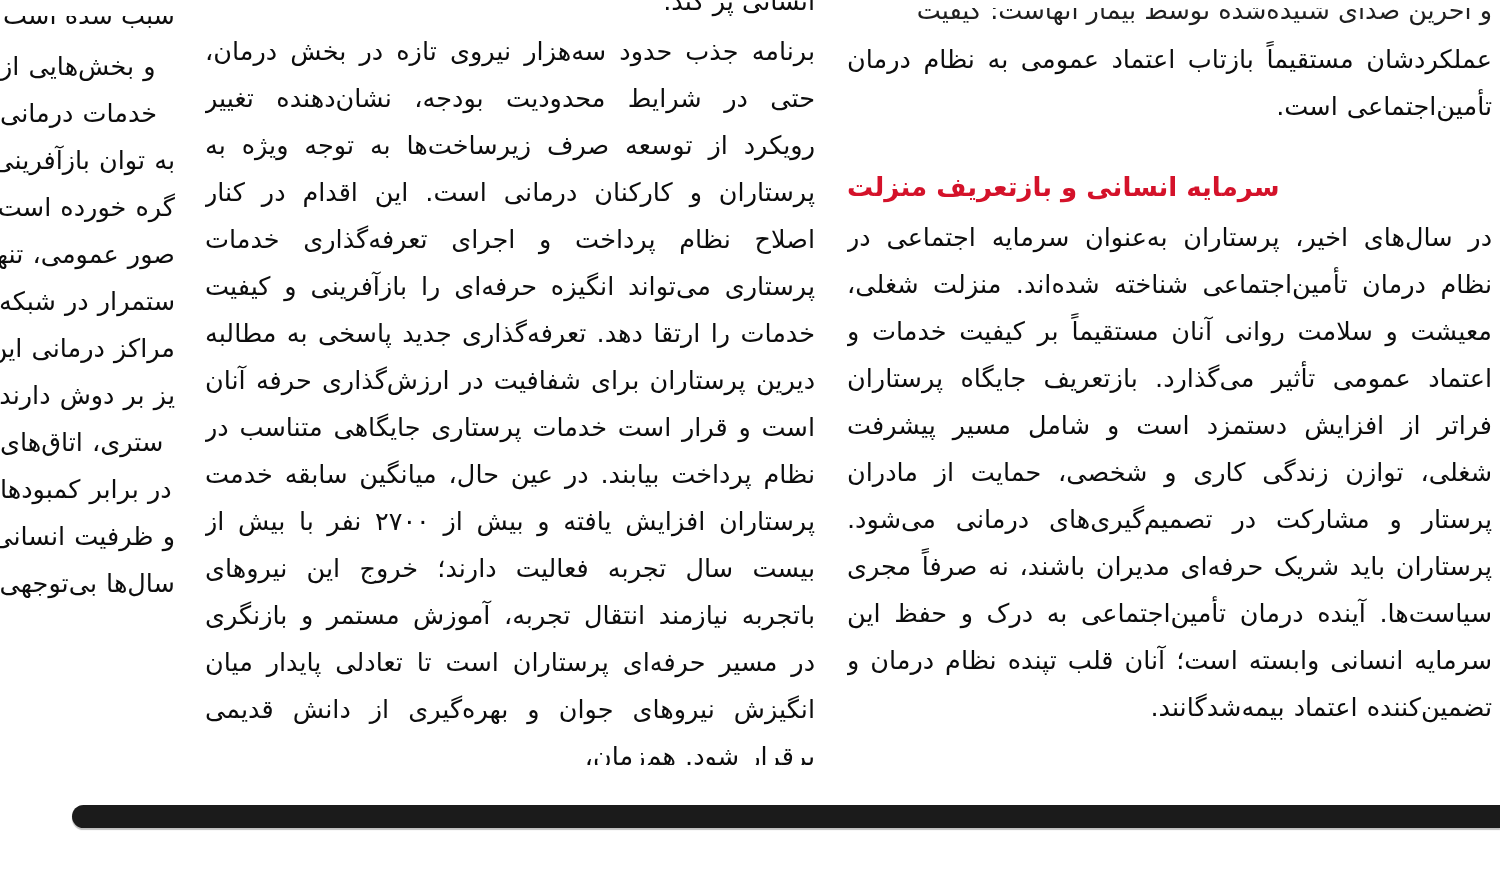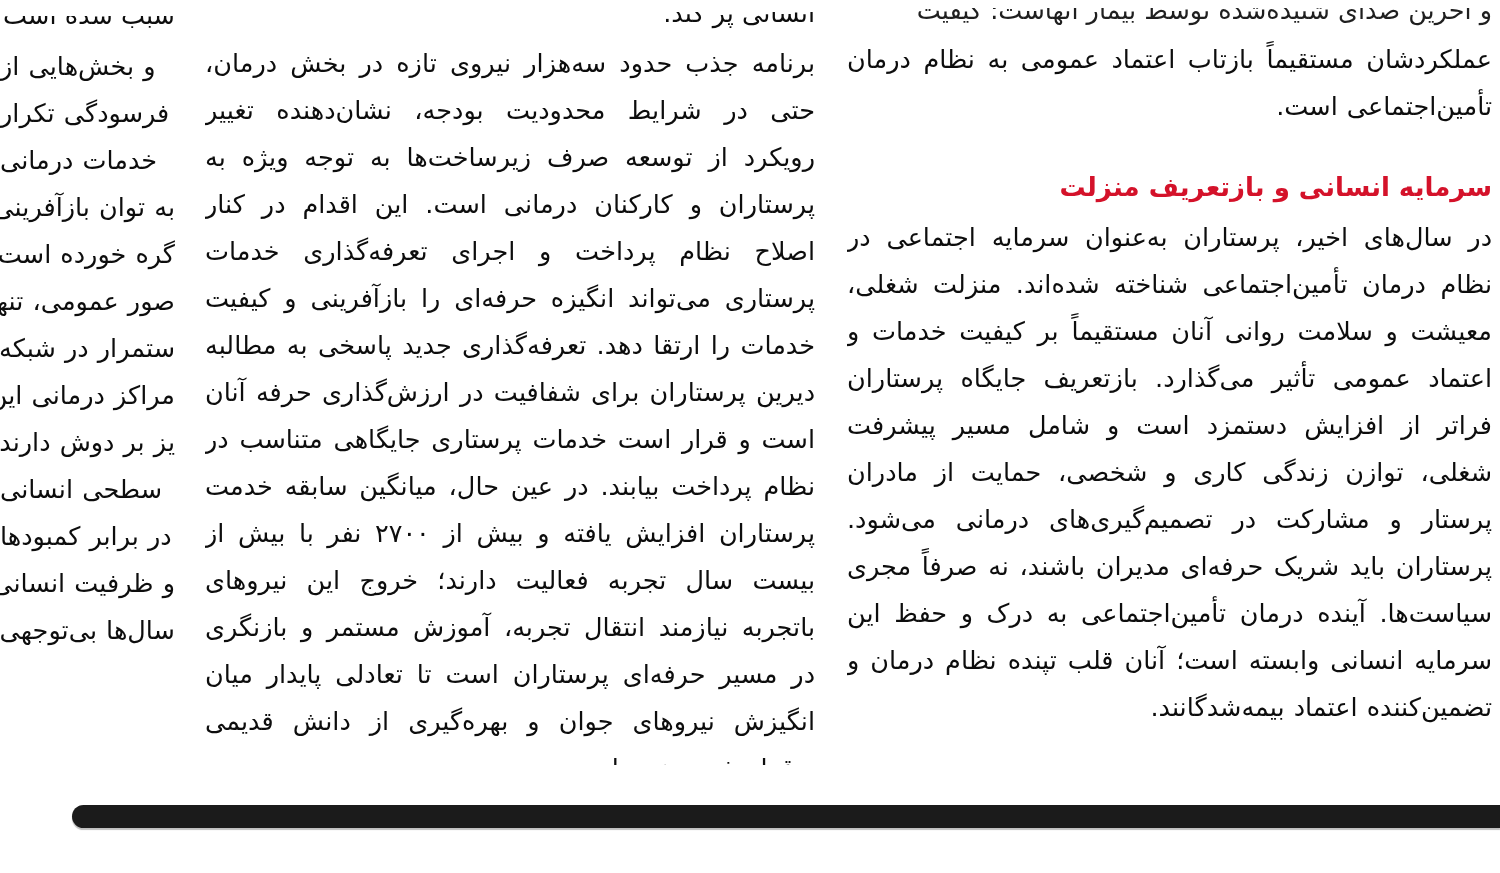--- a/index.html
+++ b/index.html
@@ -38,21 +38,21 @@
 
   
   .col-right {
     width: 175px;
     padding-top: 16px;
   }
   .col-mid {
     width: 610px;
     margin-left: 30px;
     margin-right: 32px;
-    padding-top: 12px;
+    padding-top: 0;
   }
   .col-left {
     width: 645px;
     padding-top: 8px;
   }
 
   
   .ptext {
     direction: rtl;
     text-align: justify;
@@ -124,21 +124,21 @@
     text-align: right;
     font-size: 25.5px;
     line-height: 47px;
     color: #0d0d0d;
     white-space: nowrap;
   }
 
   
   .section-heading {
     direction: rtl;
-    text-align: right;
+    text-align: left;
     color: #d4122a;
     font-weight: 700;
     font-size: 26px;
     line-height: 34px;
     margin: 40px 0 10px 0;
     letter-spacing: 0px;
     font-family: "DejaVu Sans", "Liberation Sans", sans-serif;
   }
 
   
@@ -168,29 +168,28 @@
 
   <div class="columns">
 
     <div class="col col-right">
 
       <div class="top-clip-right">
         <div class="inner">سبب شده است که</div>
       </div>
 
       <div class="ptext">و بخش‌هایی از</div>
-      <div class="ptext">فرسودگی تکرار</div>
       <div class="ptext">خدمات درمانی</div>
       <div class="ptext">به توان بازآفرینی</div>
       <div class="ptext">گره خورده است.</div>
       <div class="ptext">صور عمومی، تنها</div>
       <div class="ptext">ستمرار در شبکه</div>
       <div class="ptext">مراکز درمانی این</div>
       <div class="ptext">یز بر دوش دارند.</div>
-      <div class="ptext">سطحی انسانی</div>
+      <div class="ptext">ستری، اتاق‌های</div>
       <div class="ptext">در برابر کمبودها</div>
       <div class="ptext">و ظرفیت انسانی</div>
       <div class="ptext">سال‌ها بی‌توجهی</div>
 
     </div>
 
     <div class="col col-mid">
 
       <div class="top-clip-mid">
         <div class="inner">انسانی پر کند.</div>

